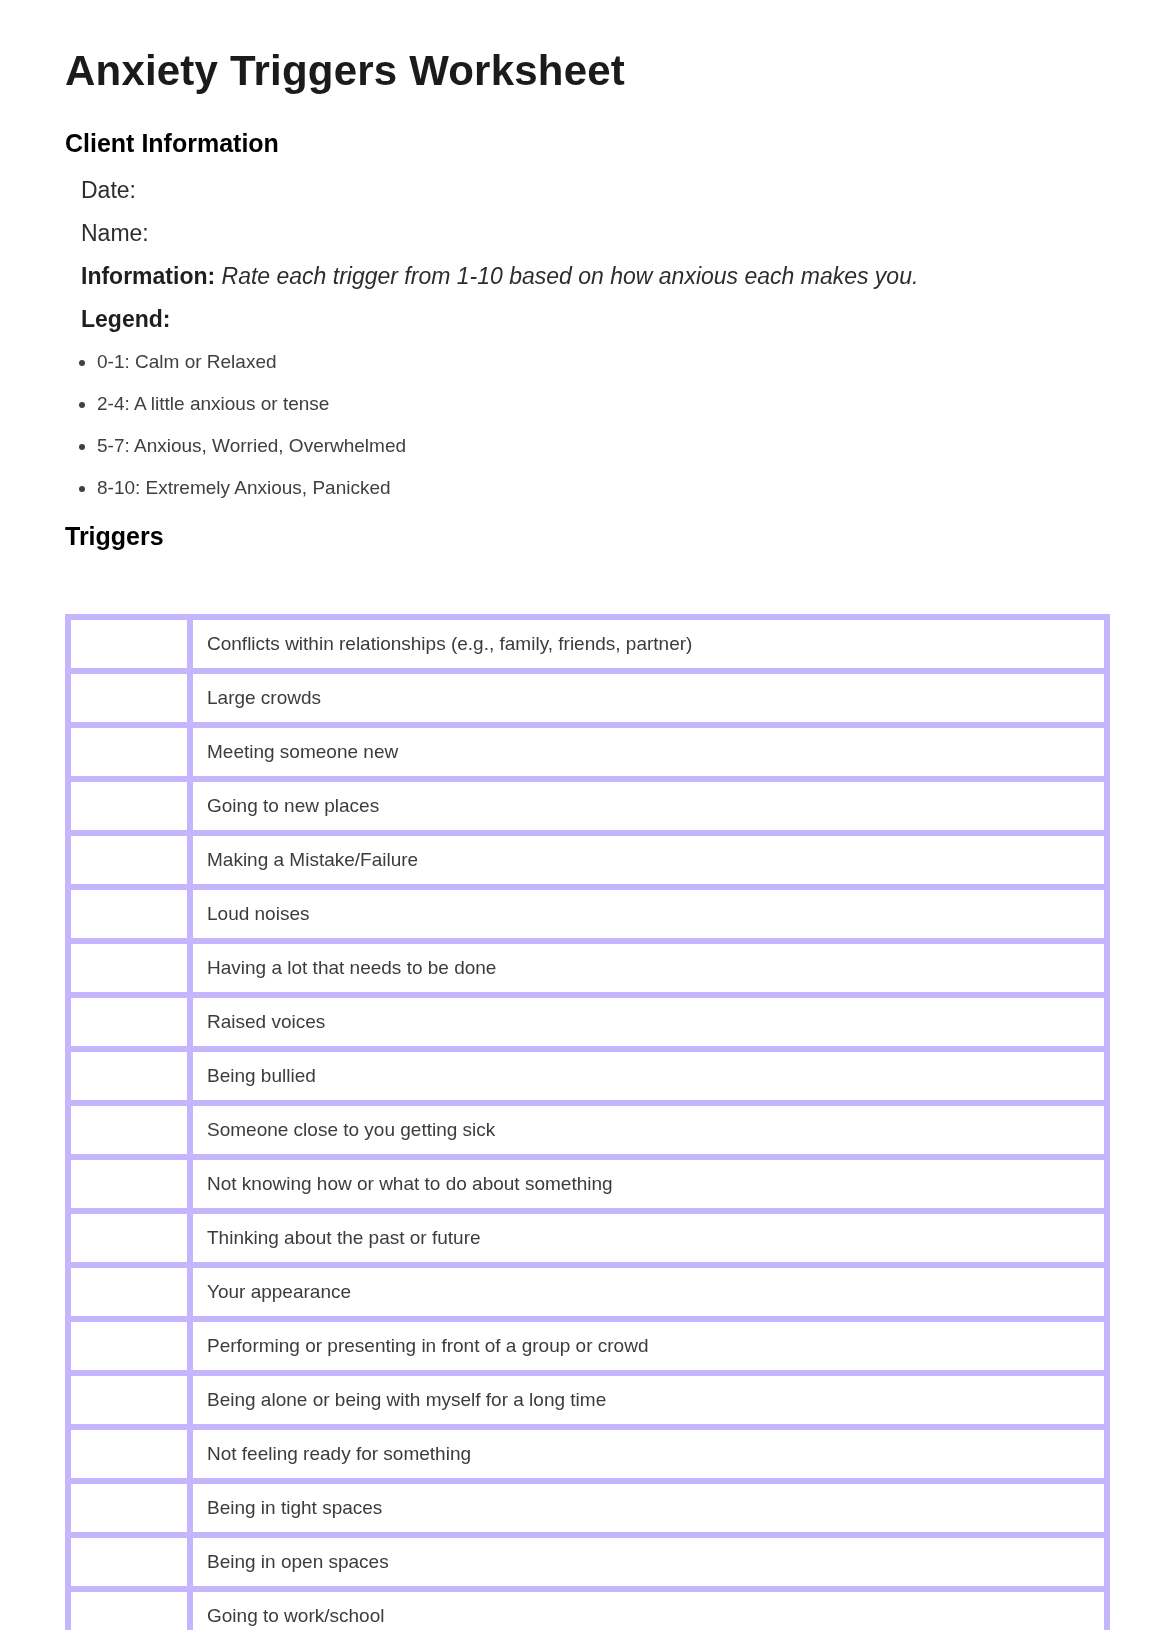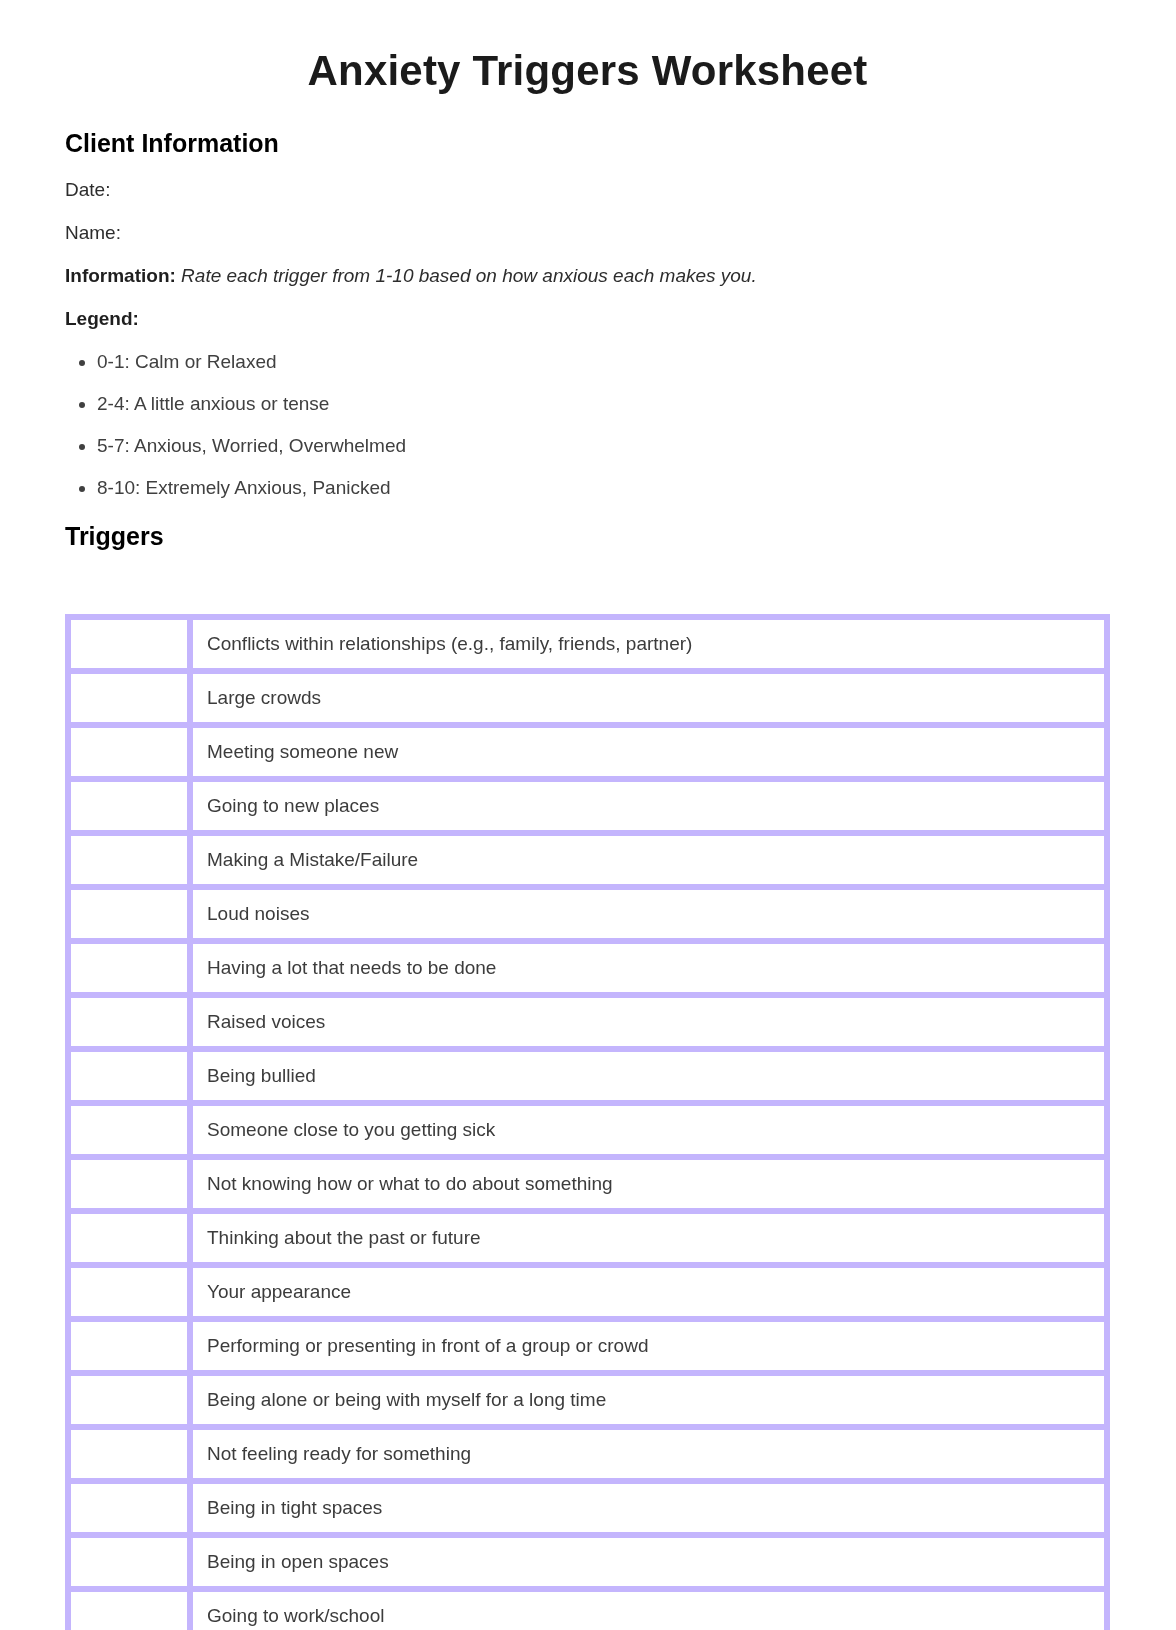--- a/index.html
+++ b/index.html
@@ -19,34 +19,34 @@
     width: 1176px;
     height: 1630px;
     padding: 0 66px 0 65px;
     background: #ffffff;
   }
   h1.doc-title {
     margin: 46px 0 0 0;
     font-size: 42px;
     line-height: 1.2;
     font-weight: 700;
-    text-align: center;
+    text-align: left;
     color: #1b1b1b;
     letter-spacing: 0.2px;
   }
   h2.section-heading {
     margin: 32px 0 0 0;
     font-size: 25px;
     line-height: 1.2;
     font-weight: 700;
     color: #000000;
   }
   p.field {
-    margin: 21px 0 0 0;
-    font-size: 19px;
+    margin: 21px 0 0 16px;
+    font-size: 23px;
     line-height: 22px;
     color: #2d2d2d;
   }
   p.field strong { font-weight: 700; color: #1f1f1f; }
   p.field em { font-style: italic; }
   ul.legend-list {
     margin: 21px 0 0 0;
     padding: 0 0 0 32px;
     list-style: disc;
   }

